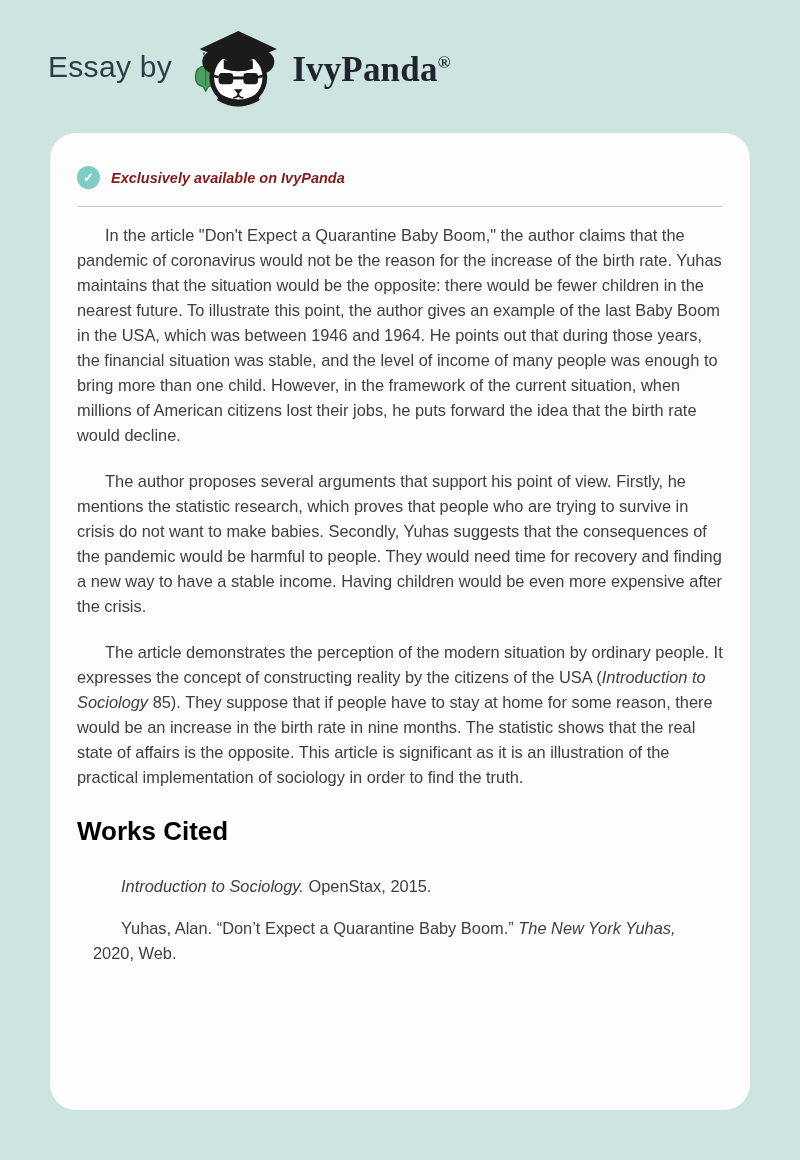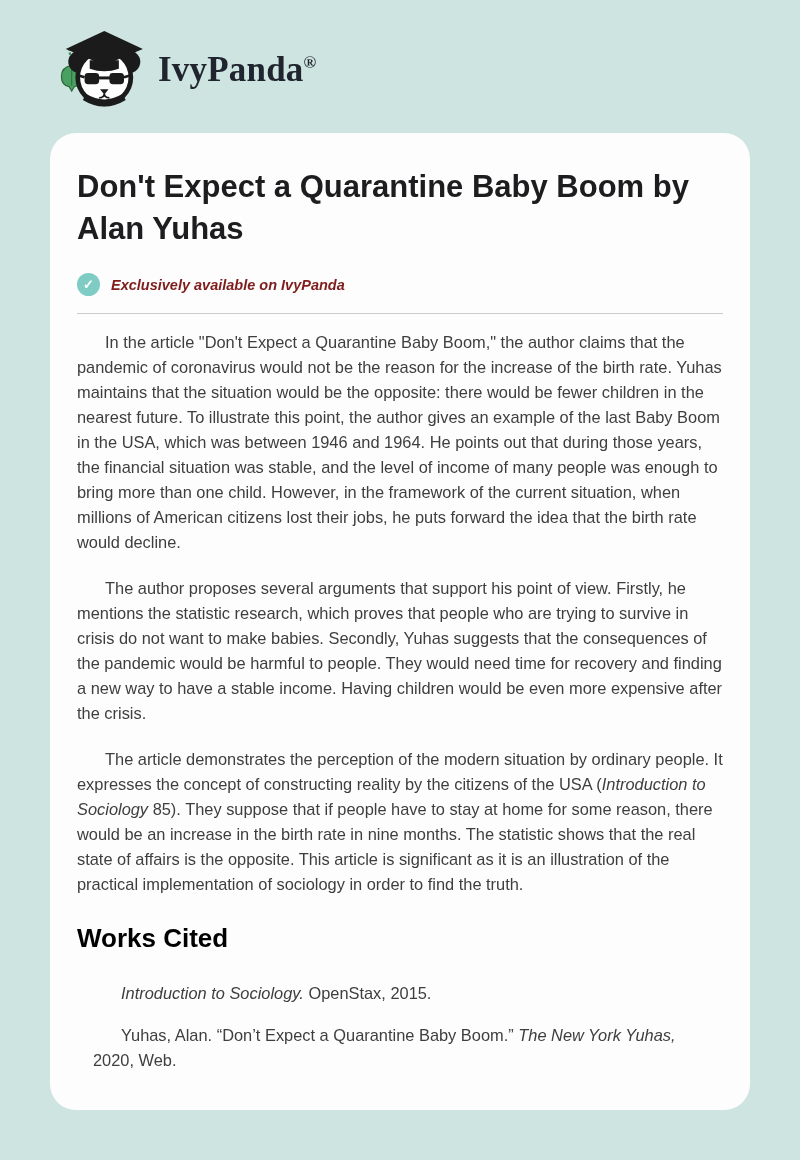--- a/index.html
+++ b/index.html
@@ -92,20 +92,21 @@
     font-weight: bold;
     color: #000000;
     margin: 26px 0 27px;
   }
   .citation { margin: 0 16px 17px; }
 </style>
 </head>
 <body style="background-color: rgb(206, 228, 224);">
 
 <header class="site-header">
+  <span class="essay-by">Essay by</span>
   <span class="logo">
     <svg viewBox="0 0 112 100" width="96" height="86" aria-hidden="true">
       <path d="M20,28 L23,50" stroke="#3a8f55" stroke-width="2.5" stroke-dasharray="3,2" fill="none"></path>
       <path d="M23,48 Q11,50 11,61 Q11,71 20,73 L23,78 L26,73 Q35,71 35,61 Q35,50 23,48 Z" fill="#4aa061" stroke="#2e6b42" stroke-width="1.5" style="fill: rgb(74, 160, 97);"></path>
       <path d="M23,52 L23,72" stroke="#2e6b42" stroke-width="1.2" fill="none"></path>
       <circle cx="32" cy="44" r="13" fill="#1b1b1b"></circle>
       <circle cx="90" cy="44" r="13" fill="#1b1b1b"></circle>
       <circle cx="61" cy="62" r="31" fill="#ffffff" stroke="#1b1b1b" stroke-width="5.5"></circle>
       <path d="M38,85 Q61,99 84,85" stroke="#1b1b1b" stroke-width="8" fill="none"></path>
       <polygon points="61,8 106,29 61,48 16,29" fill="#1b1b1b"></polygon>
@@ -115,21 +116,20 @@
       <rect x="53" y="61" width="16" height="3.5" fill="#1b1b1b"></rect>
       <path d="M38,62 L31,60 M84,62 L91,60" stroke="#1b1b1b" stroke-width="3" fill="none"></path>
       <path d="M56,76 h10 l-5,6 z" fill="#1b1b1b"></path>
       <path d="M61,81 q0,5 -6,5 M61,81 q0,5 6,5" stroke="#1b1b1b" stroke-width="2" fill="none"></path>
     </svg>
   </span>
   <span class="brand"><span>IvyPanda</span><sup>®</sup></span>
 </header>
 
 <main class="card" style="background-color: rgb(253, 253, 253);">
-  <h1 class="title">Don't Expect a Quarantine Baby Boom by Alan Yuhas</h1>
 
   <div class="badge">
     <span class="check" style="background-color: rgb(127, 204, 196);">✓</span>
     <span class="badge-label">Exclusively available on IvyPanda</span>
   </div>
 
   <hr class="divider">
 
   <p class="para"><span>In the article "Don't Expect a Quarantine Baby Boom," the author claims that the pandemic of coronavirus would not be the reason for the increase of the birth rate. Yuhas maintains that the situation would be the opposite: there would be fewer children in the nearest future. To illustrate this point, the author gives an example of the last Baby Boom in the USA, which was between 1946 and 1964. He points out that during those years, the financial situation was stable, and the level of income of many people was enough to bring more than one child. However, in the framework of the current situation, when millions of American citizens lost their jobs, he puts forward the idea that the birth rate would decline.</span></p>
   <p class="para"><span>The author proposes several arguments that support his point of view. Firstly, he mentions the statistic research, which proves that people who are trying to survive in crisis do not want to make babies. Secondly, Yuhas suggests that the consequences of the pandemic would be harmful to people. They would need time for recovery and finding a new way to have a stable income. Having children would be even more expensive after the crisis.</span></p>

